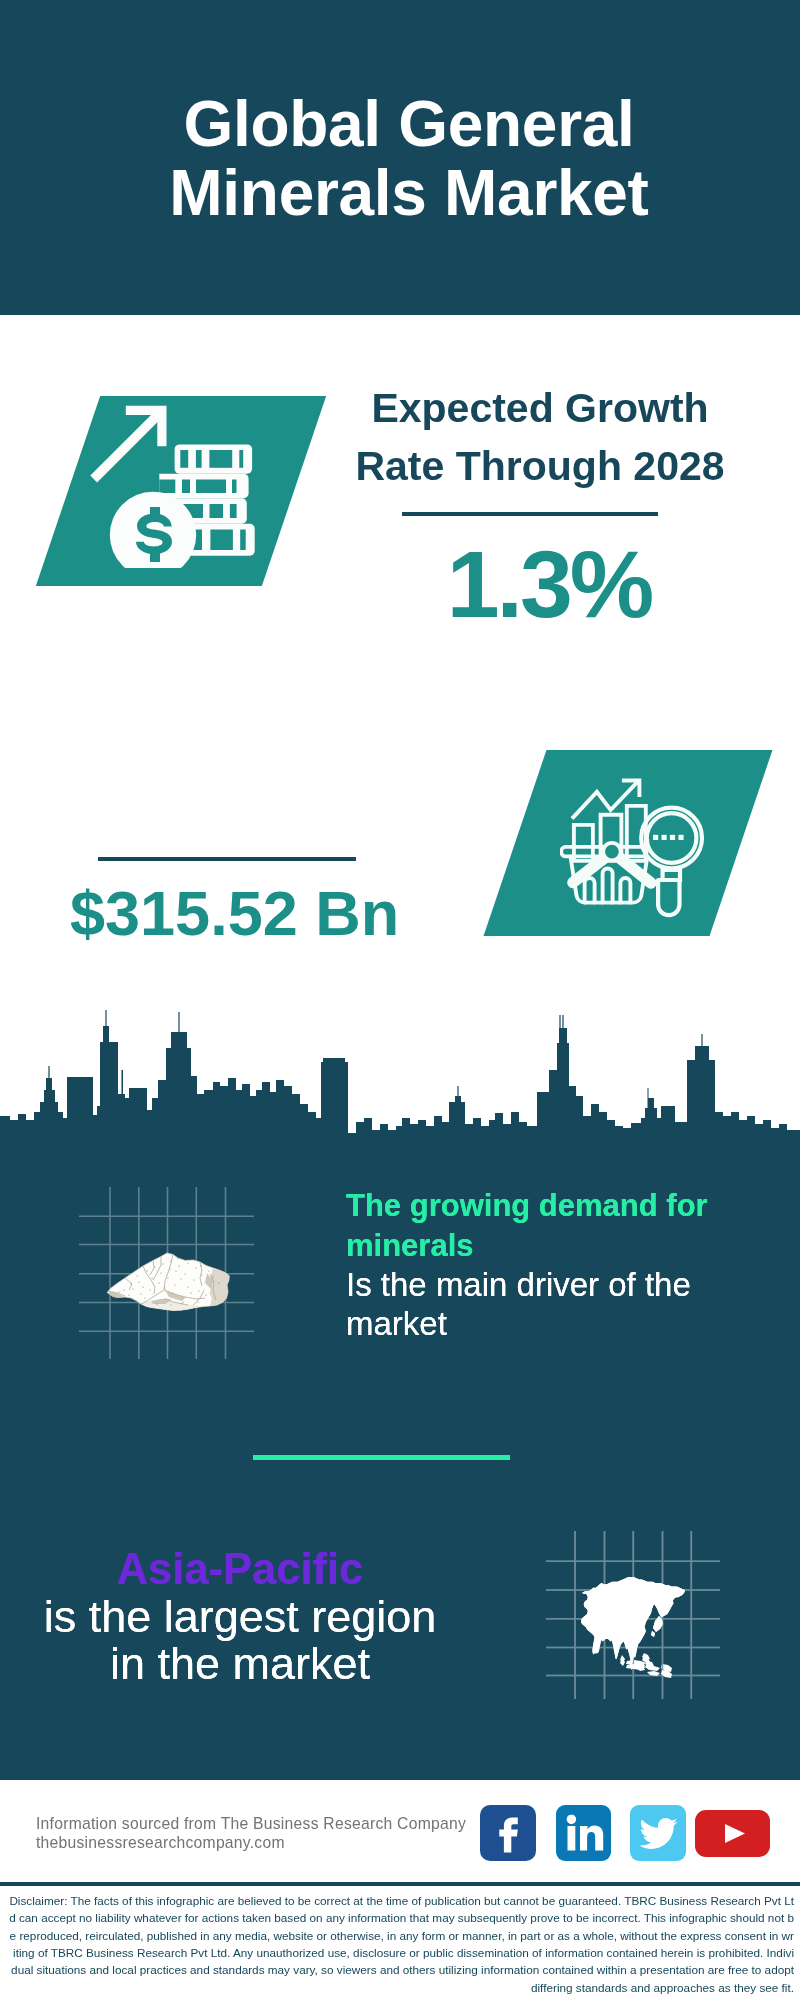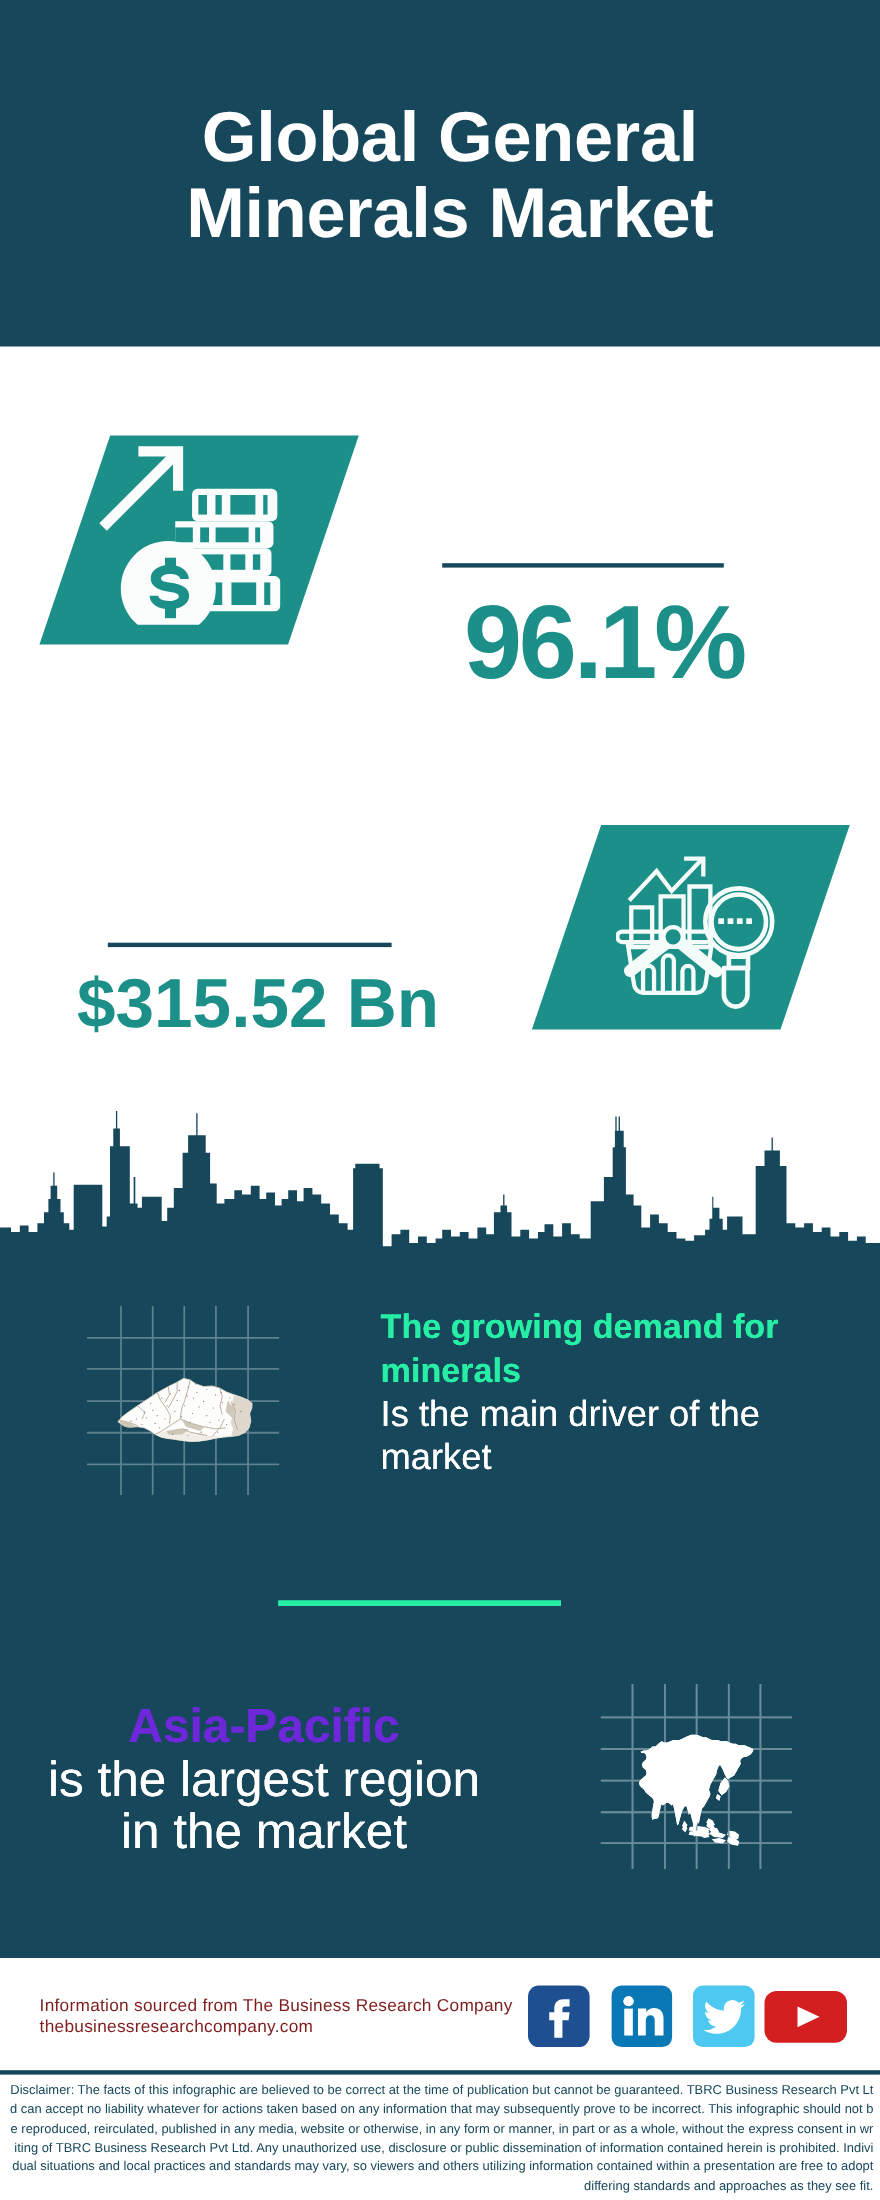--- a/index.html
+++ b/index.html
@@ -24,21 +24,21 @@
   
   .dark { position:absolute; left:0; width:800px; background:#16475a; }
   .skyline { position:absolute; left:0; width:800px; display:block; }
 
   .lead { position:absolute; font-size:33px; line-height:39px; font-weight:normal; color:#ffffff; }
   .lead b { color:#27eea5; font-weight:bold; font-size:31px; }
   .lead2 { position:absolute; text-align:center; font-size:45px; line-height:47px; font-weight:normal; color:#ffffff; }
   .lead2 b { color:#6d28d9; font-weight:bold; font-size:43.5px; }
 
   .green-rule { position:absolute; height:5px; background:#27eea5; }
-  .src { position:absolute; color:#7f1d1d; font-size:15.7px; line-height:18.7px; letter-spacing:0.25px; }
+  .src { position:absolute; color:#737373; font-size:15.7px; line-height:18.7px; letter-spacing:0.25px; }
   [data-name="social-links"] a { position:absolute; display:block; }
   .hr-line { position:absolute; height:4px; background:#16475a; left:0; width:800px; }
   .disc { position:absolute; color:#16475a; font-size:11.75px; line-height:17.35px; text-align:right; word-break:break-all; }
 </style>
 </head>
 <body>
 
 <div class="page" data-name="infographic-page">
 
   <div class="header" data-name="header-banner">
@@ -86,22 +86,26 @@
     <g fill="#1b8f88" data-name="dollar-sign">
       <rect data-name="shape-rect" x="60" y="111" width="10" height="11"></rect>
       <rect data-name="shape-rect" x="60" y="155" width="10" height="11"></rect>
     </g>
     <path d="M64.5 117.5 c-9.8 0 -17.5 5.3 -17.5 12.2 c0 6.6 5.7 10.7 16.8 12.3
              c6.3 0.9 8.8 2.2 8.8 4.2 c0 2.4 -3.9 4.2 -8.9 4.2 c-5.6 0 -9.8 -2.1 -9.8 -4.7 h-7.9
              c0 7.1 7.8 12.4 18.1 12.4 c10.1 0 17.9 -5.2 17.9 -12.4 c0 -6.8 -6.1 -10.6 -17.9 -12.1
              c-5.9 -0.8 -7.7 -2 -7.7 -3.7 c0 -2.2 3.4 -4 8.5 -4 c5.1 0 8.9 2 8.9 4.5 h7.9
              c0 -6.8 -7.5 -12.9 -17.2 -12.9 z" fill="#1b8f88" data-name="dollar-s-curve"></path>
   </svg>
+  <div class="stat-title" data-name="stat-1-title" style="left:351px; top:380px; width:378px;">
+    <span data-name="stat-1-title-line-1">Expected Growth</span><br>
+    <span data-name="stat-1-title-line-2">Rate Through 2028</span>
+  </div>
   <div class="stat-rule" data-name="stat-1-divider" style="left:402px; top:512px; width:256px;"></div>
-  <div class="stat-value" data-name="stat-1-value" style="left:369px; top:537px; width:360px; font-size:95px; line-height:95px; letter-spacing:-3px;">96.1%</div>
+  <div class="stat-value" data-name="stat-1-value" style="left:369px; top:537px; width:360px; font-size:95px; line-height:95px; letter-spacing:-3px;">1.3%</div>
 
   <div class="stat-rule" data-name="stat-2-divider" style="left:98px; top:857px; width:258px;"></div>
   <div class="stat-value" data-name="stat-2-value" style="left:70px; top:882px; width:325px; font-size:63px; line-height:63px;">$315.52 Bn</div>
   <div class="para" data-name="market-icon-panel" style="left:515px; top:750px; width:226px; height:186px;"></div>
   <svg class="icon-svg" data-name="market-analysis-icon" style="left:560px; top:775px;" width="155" height="155" viewBox="0 0 155 155">
     <g fill="none" stroke="#f4fcfa" stroke-width="3.9" stroke-linecap="butt" stroke-linejoin="miter" data-name="trend-and-bars">
 
       <path data-name="shape-path" d="M12 43.6 L36.9 16.9 L50.6 35 L77.5 6.9"></path>
       <path data-name="shape-path" d="M61.9 5.5 H79.4 V21.9"></path>
 

